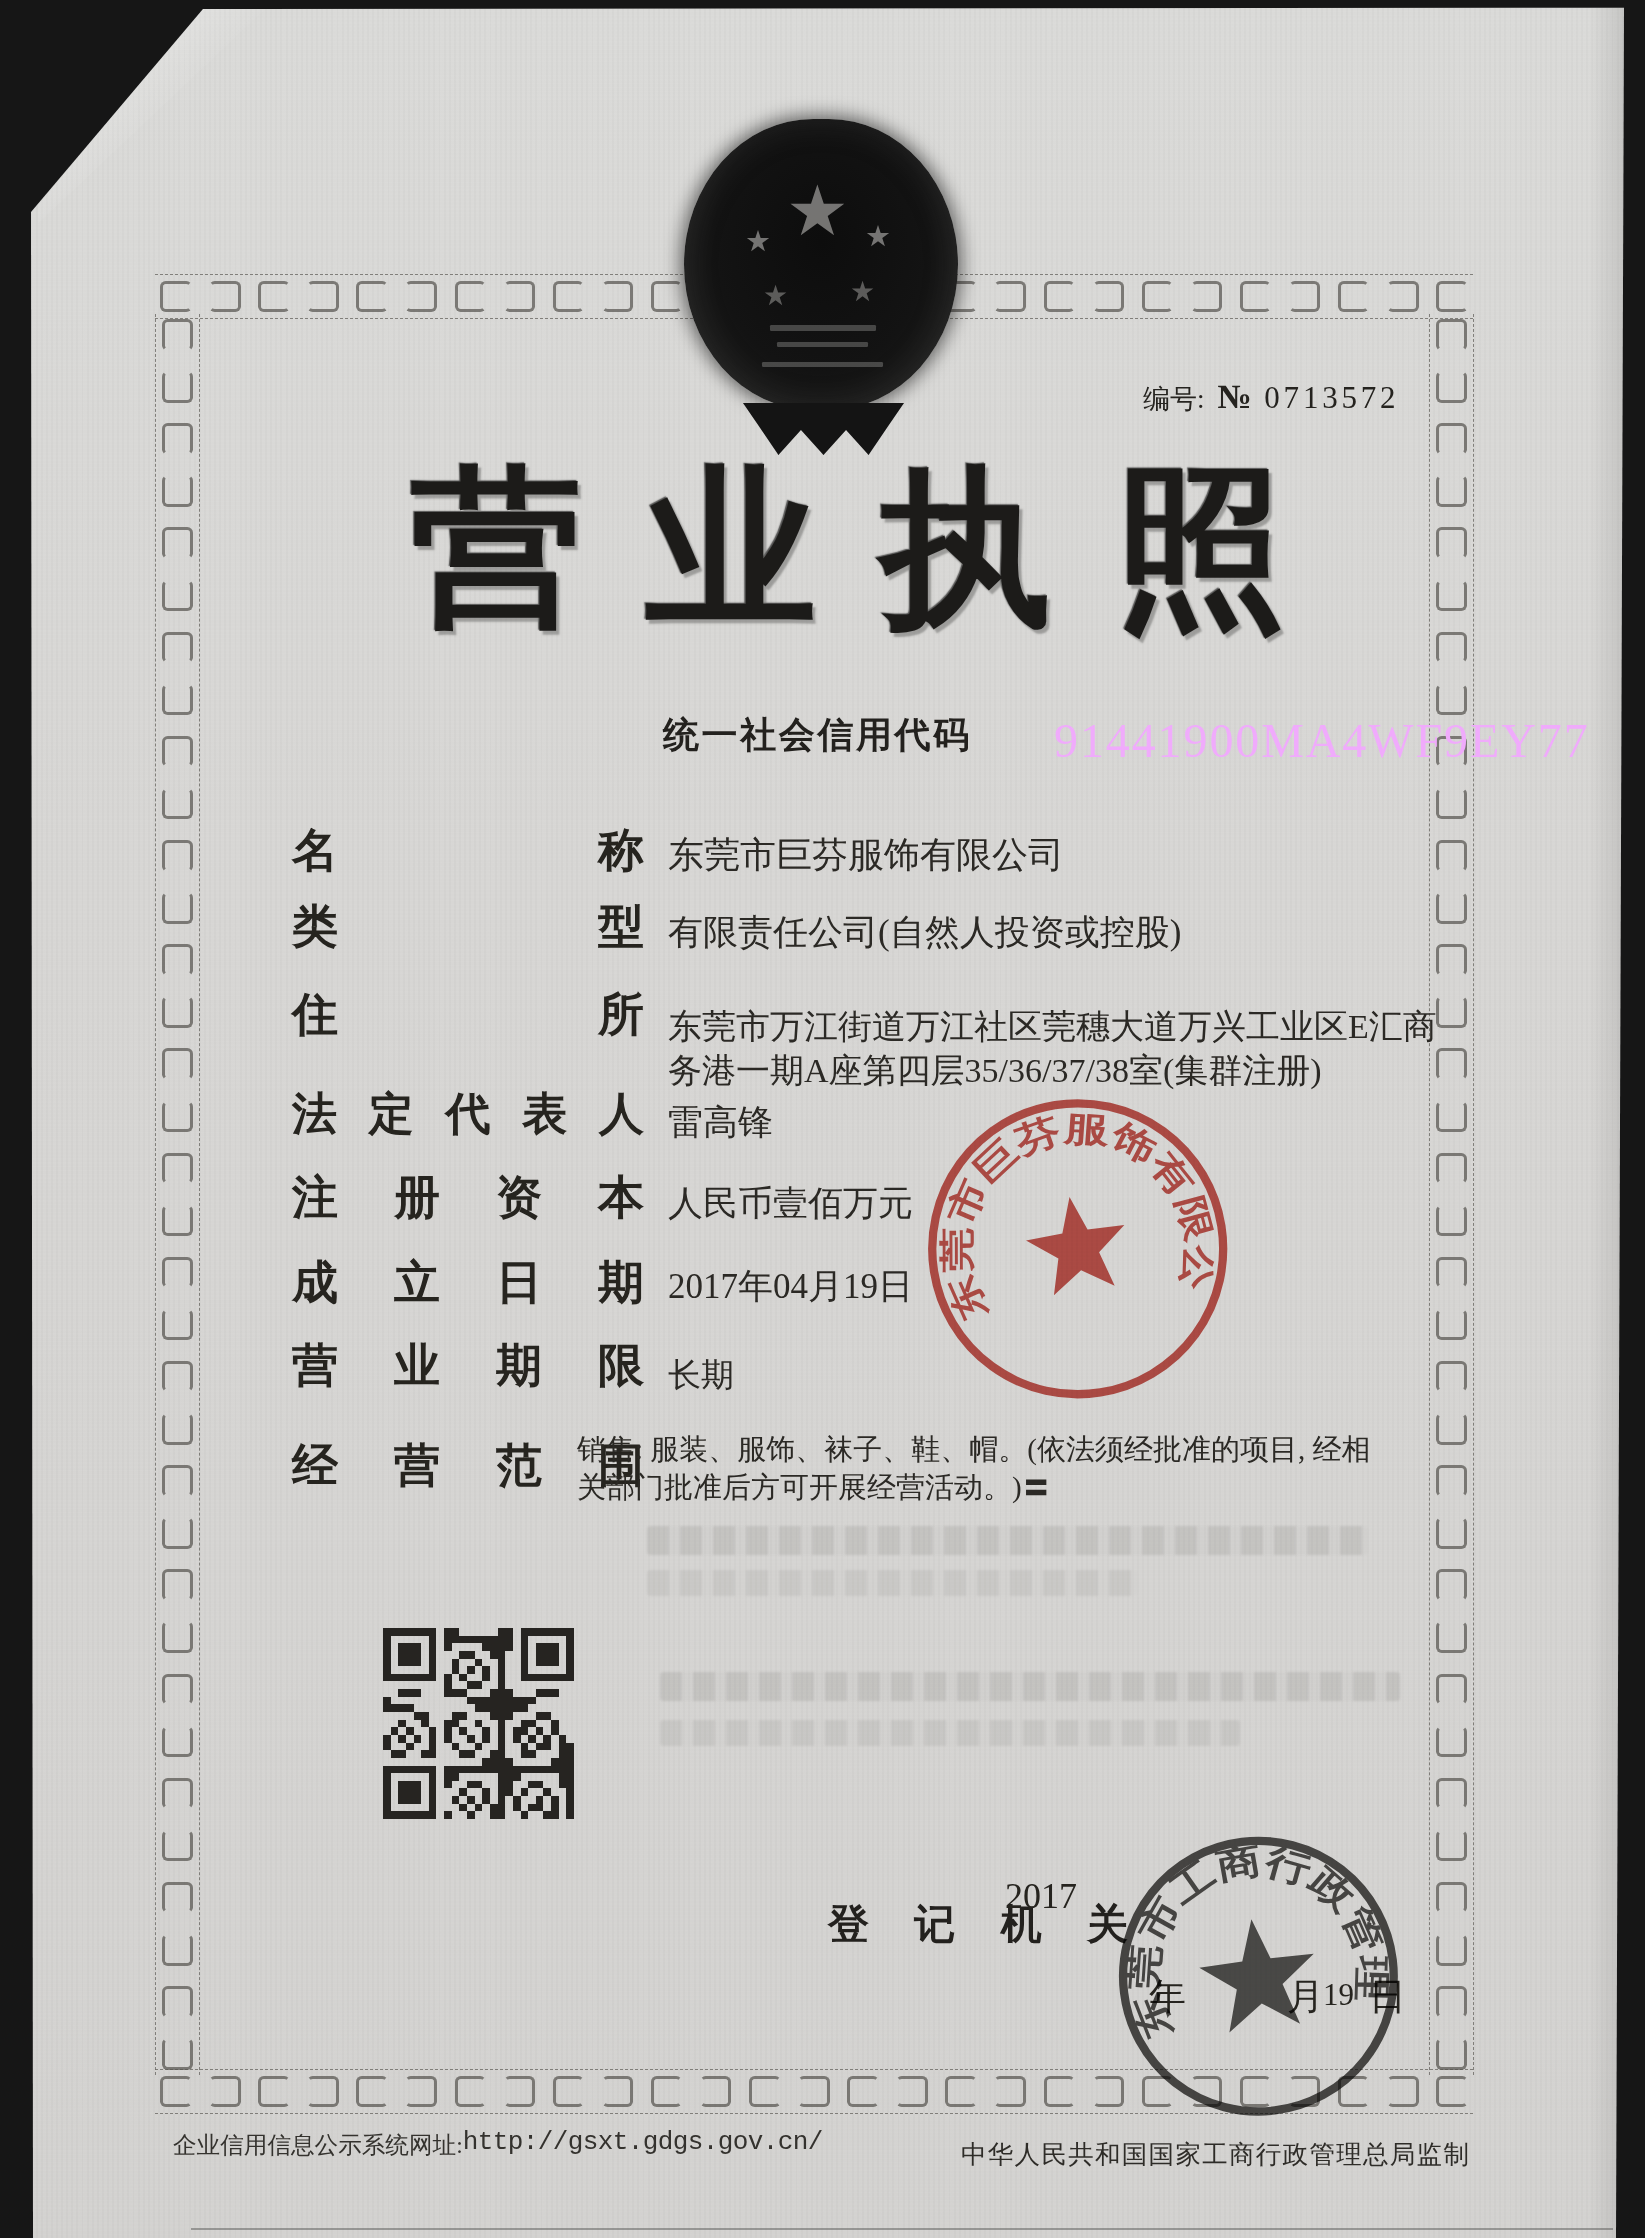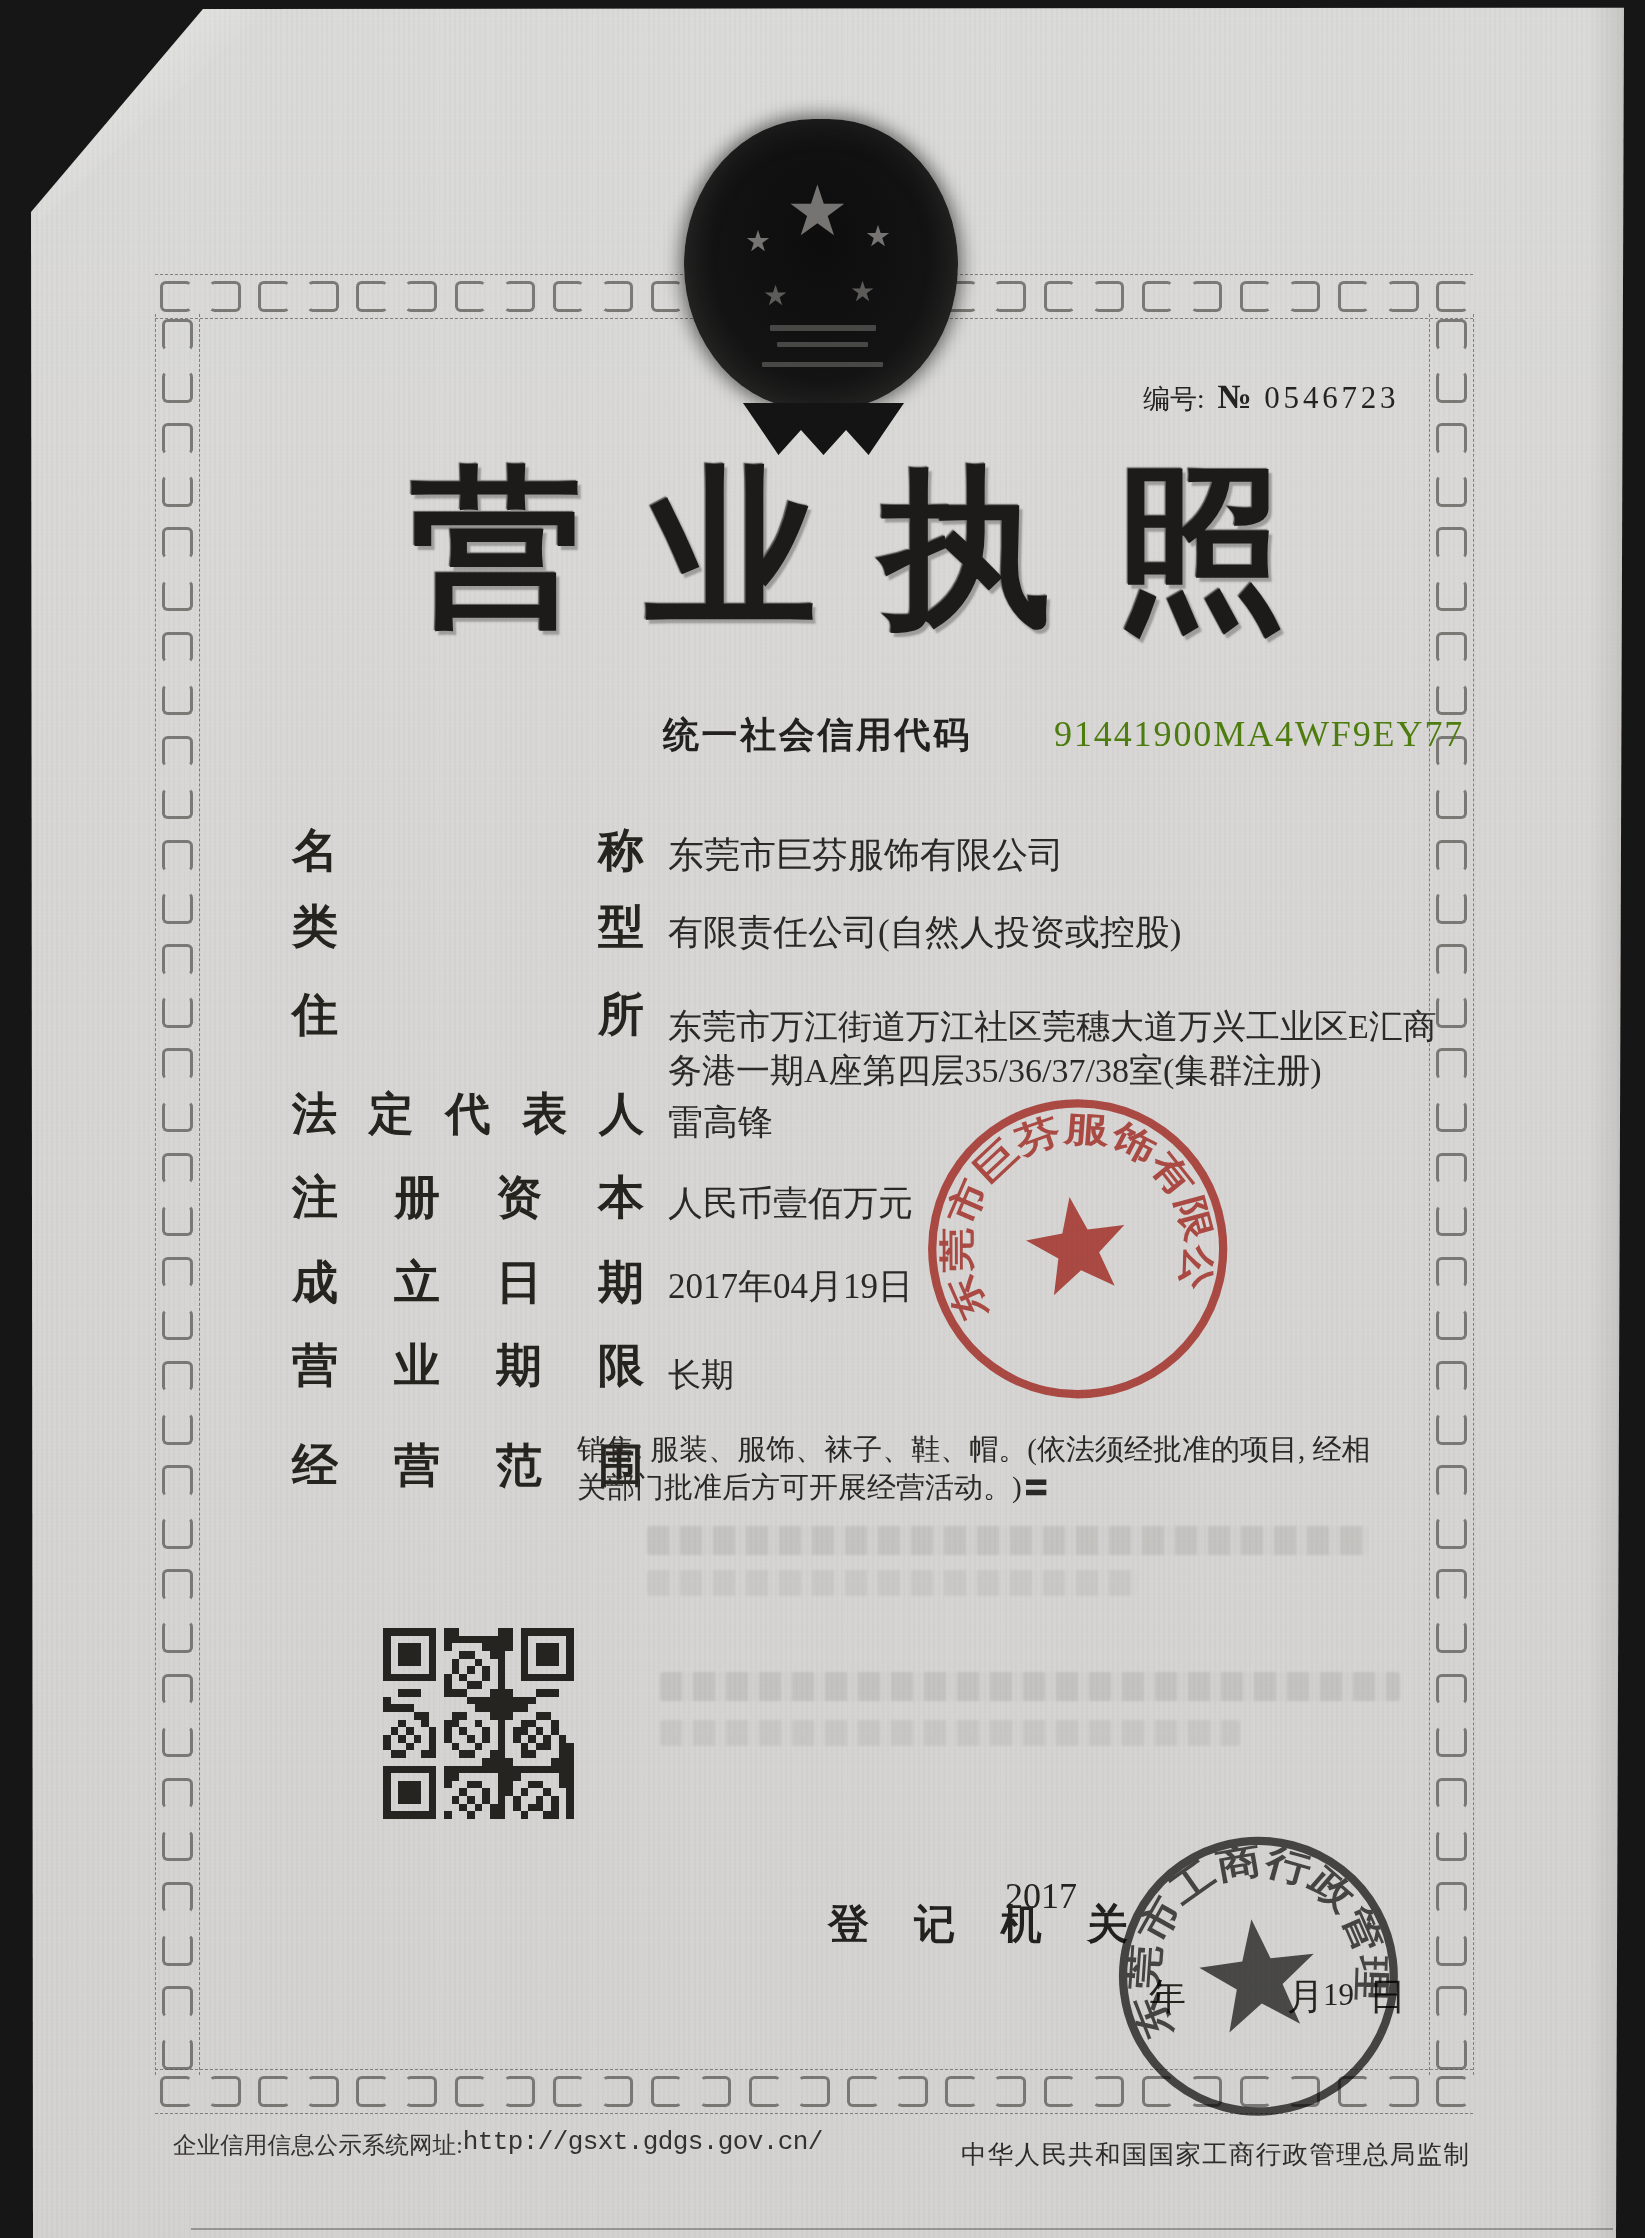--- a/index.html
+++ b/index.html
@@ -42,21 +42,21 @@
     clip-path:polygon(0 0,100% 0,90% 45%,78% 100%,64% 52%,50% 100%,36% 52%,22% 100%,10% 45%);
     box-shadow:0 0 11.5px rgba(0,0,0,.5);}
   
   .serial{display:flex;align-items:baseline;gap:12.8px;color:#25231f;}
   .serial .s-label{font-size:27px;}
   .serial .s-mark{font-size:34px;font-weight:bold;}
   .serial .s-num{font-size:31px;letter-spacing:3.8px;}
   .title-row{display:flex;justify-content:space-between;font-size:171px;font-weight:bold;line-height:1.05;
     color:#1c1b19;text-shadow:3.2px 3.8px 1.9px rgba(110,110,108,.55),-1.3px -1.3px 1.3px rgba(0,0,0,.65);}
   .credit-label{font-size:36px;font-weight:600;letter-spacing:2.6px;color:#23211e;text-align:center;}
-  .credit-code{font-size:36px;letter-spacing:1.9px;color:#4d7c0f;}
+  .credit-code{font-size:48px;letter-spacing:1.9px;color:#f0abfc;}
   .flabel{display:flex;justify-content:space-between;width:352px;font-size:46px;font-weight:600;
     color:#26241f;line-height:1;}
   .flabel-5{font-size:45px;}
   .fvalue{font-size:35px;color:#2b2925;line-height:1.24;word-break:break-all;}
   .justify{display:flex;justify-content:space-between;}
   .ghost{position:absolute;border-radius:3.8px;filter:blur(1.3px);
     background:repeating-linear-gradient(90deg,rgba(75,73,70,.12) 0 22px,rgba(75,73,70,.02) 22px 33px);}
   
   .qr{position:absolute;left:383px;top:1628px;width:191px;height:191px;display:grid;
     grid-template-columns:repeat(25,1fr);grid-template-rows:repeat(25,1fr);}
@@ -223,21 +223,21 @@
     <div class="emblem-star" style="left:171px;top:163px;font-size:28px;opacity:.6;">★</div>
     <div class="emblem-bar" style="left:91px;top:210px;width:106px;height:6.4px;"></div>
     <div class="emblem-bar" style="left:98px;top:227px;width:91px;height:5.1px;"></div>
     <div class="emblem-bar" style="left:83px;top:247px;width:121px;height:5.1px;"></div>
     <div class="emblem-fringe"></div>
   </div>
 
   <div class="abs serial" style="left:1143px;top:332px;margin-top:46px;">
     <span class="s-label">编号:</span>
     <span class="s-mark">№</span>
-    <span class="s-num">0546723</span>
+    <span class="s-num">0713572</span>
   </div>
 
   <div class="abs title-row" style="left: 411px; top: 460px; width: 875px; display: flex; justify-content: space-between;">
       <span>营</span>
       <span>业</span>
       <span>执</span>
       <span>照</span>
     </div>
 
   <div class="abs credit-label" style="left:663px;top:711px;">统一社会信用代码</div>

